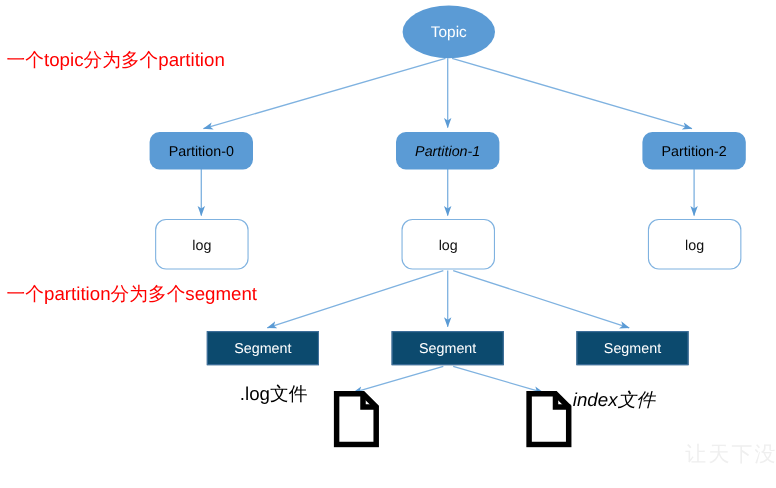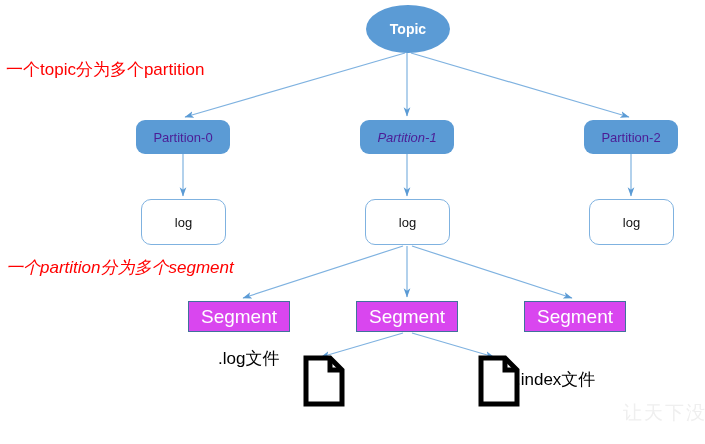--- a/index.html
+++ b/index.html
@@ -37,38 +37,38 @@
   .topic-node {
     background: #5b9bd5;
     border-radius: 50%;
     color: #ffffff;
     font-size: 14px;
   }
 
   .partition-node {
     background: #5b9bd5;
     border-radius: 9px;
-    color: #4c1d95;
+    color: #000000;
     font-size: 13px;
   }
 
   .log-node {
     background: #ffffff;
     border: 1.3px solid #7fb2e0;
     border-radius: 10px;
     color: #111111;
     font-size: 13px;
     text-align: right;
   }
 
   .segment-node {
-    background: #d946ef;
+    background: #0c4a6e;
     border: 1px solid #41719c;
     color: #ffffff;
-    font-size: 19px;
+    font-size: 13px;
   }
 
   .red-note {
     position: absolute;
     color: #ff0000;
     font-size: 17px;
     white-space: nowrap;
     letter-spacing: 0px;
   }
 
@@ -118,21 +118,21 @@
       <path d="M407,153 L407,196"></path>
       <path d="M631,153 L631,196"></path>
       <path d="M403,246 L243,298"></path>
       <path d="M407,246 L407,297"></path>
       <path d="M412,246 L572,298"></path>
       <path d="M403,333 L321,357"></path>
       <path d="M412,333 L494,357"></path>
     </g>
   </svg>
 
-  <div class="node topic-node" style="left:366px; top:5px; width:84px; height:48px;font-weight:bold;">
+  <div class="node topic-node" style="left:366px; top:5px; width:84px; height:48px;">
     <span>Topic</span>
   </div>
 
   <div class="node partition-node" style="left:136px; top:120px; width:94px; height:34px;">
     <span>Partition-0</span>
   </div>
   <div class="node partition-node" style="left:360px; top:120px; width:94px; height:34px;font-style:italic;">
     <span>Partition-1</span>
   </div>
   <div class="node partition-node" style="left:584px; top:120px; width:94px; height:34px;">
@@ -164,20 +164,20 @@
   <svg class="file-icon" style="left:303px; top:355px;" width="42" height="52" viewBox="0 0 42 52">
     <path d="M3,3 L27,3 L39,15 L39,49 L3,49 Z" fill="#ffffff" stroke="#000000" stroke-width="5" stroke-linejoin="miter"></path>
     <path d="M27,3 L27,15 L39,15" fill="none" stroke="#000000" stroke-width="5" stroke-linejoin="miter"></path>
   </svg>
 
   <svg class="file-icon" style="left:478px; top:355px;" width="42" height="52" viewBox="0 0 42 52">
     <path d="M3,3 L27,3 L39,15 L39,49 L3,49 Z" fill="#ffffff" stroke="#000000" stroke-width="5" stroke-linejoin="miter"></path>
     <path d="M27,3 L27,15 L39,15" fill="none" stroke="#000000" stroke-width="5" stroke-linejoin="miter"></path>
   </svg>
 
-  <div class="file-label" style="left:516px; top:368px;">.index文件</div>
+  <div class="file-label" style="left:516px; top:352px;font-style:italic;">.index文件</div>
 
-  <div class="red-note" style="left:6px; top:58px;">一个topic分为多个partition</div>
-  <div class="red-note" style="left:6px; top:256px;font-style:italic;">一个partition分为多个segment</div>
+  <div class="red-note" style="left:6px; top:43px;">一个topic分为多个partition</div>
+  <div class="red-note" style="left:6px; top:256px;">一个partition分为多个segment</div>
 
   <div class="watermark-cn" style="left:623px; top:400px;">让天下没有</div>
 
 </div>
 
 </body></html>

